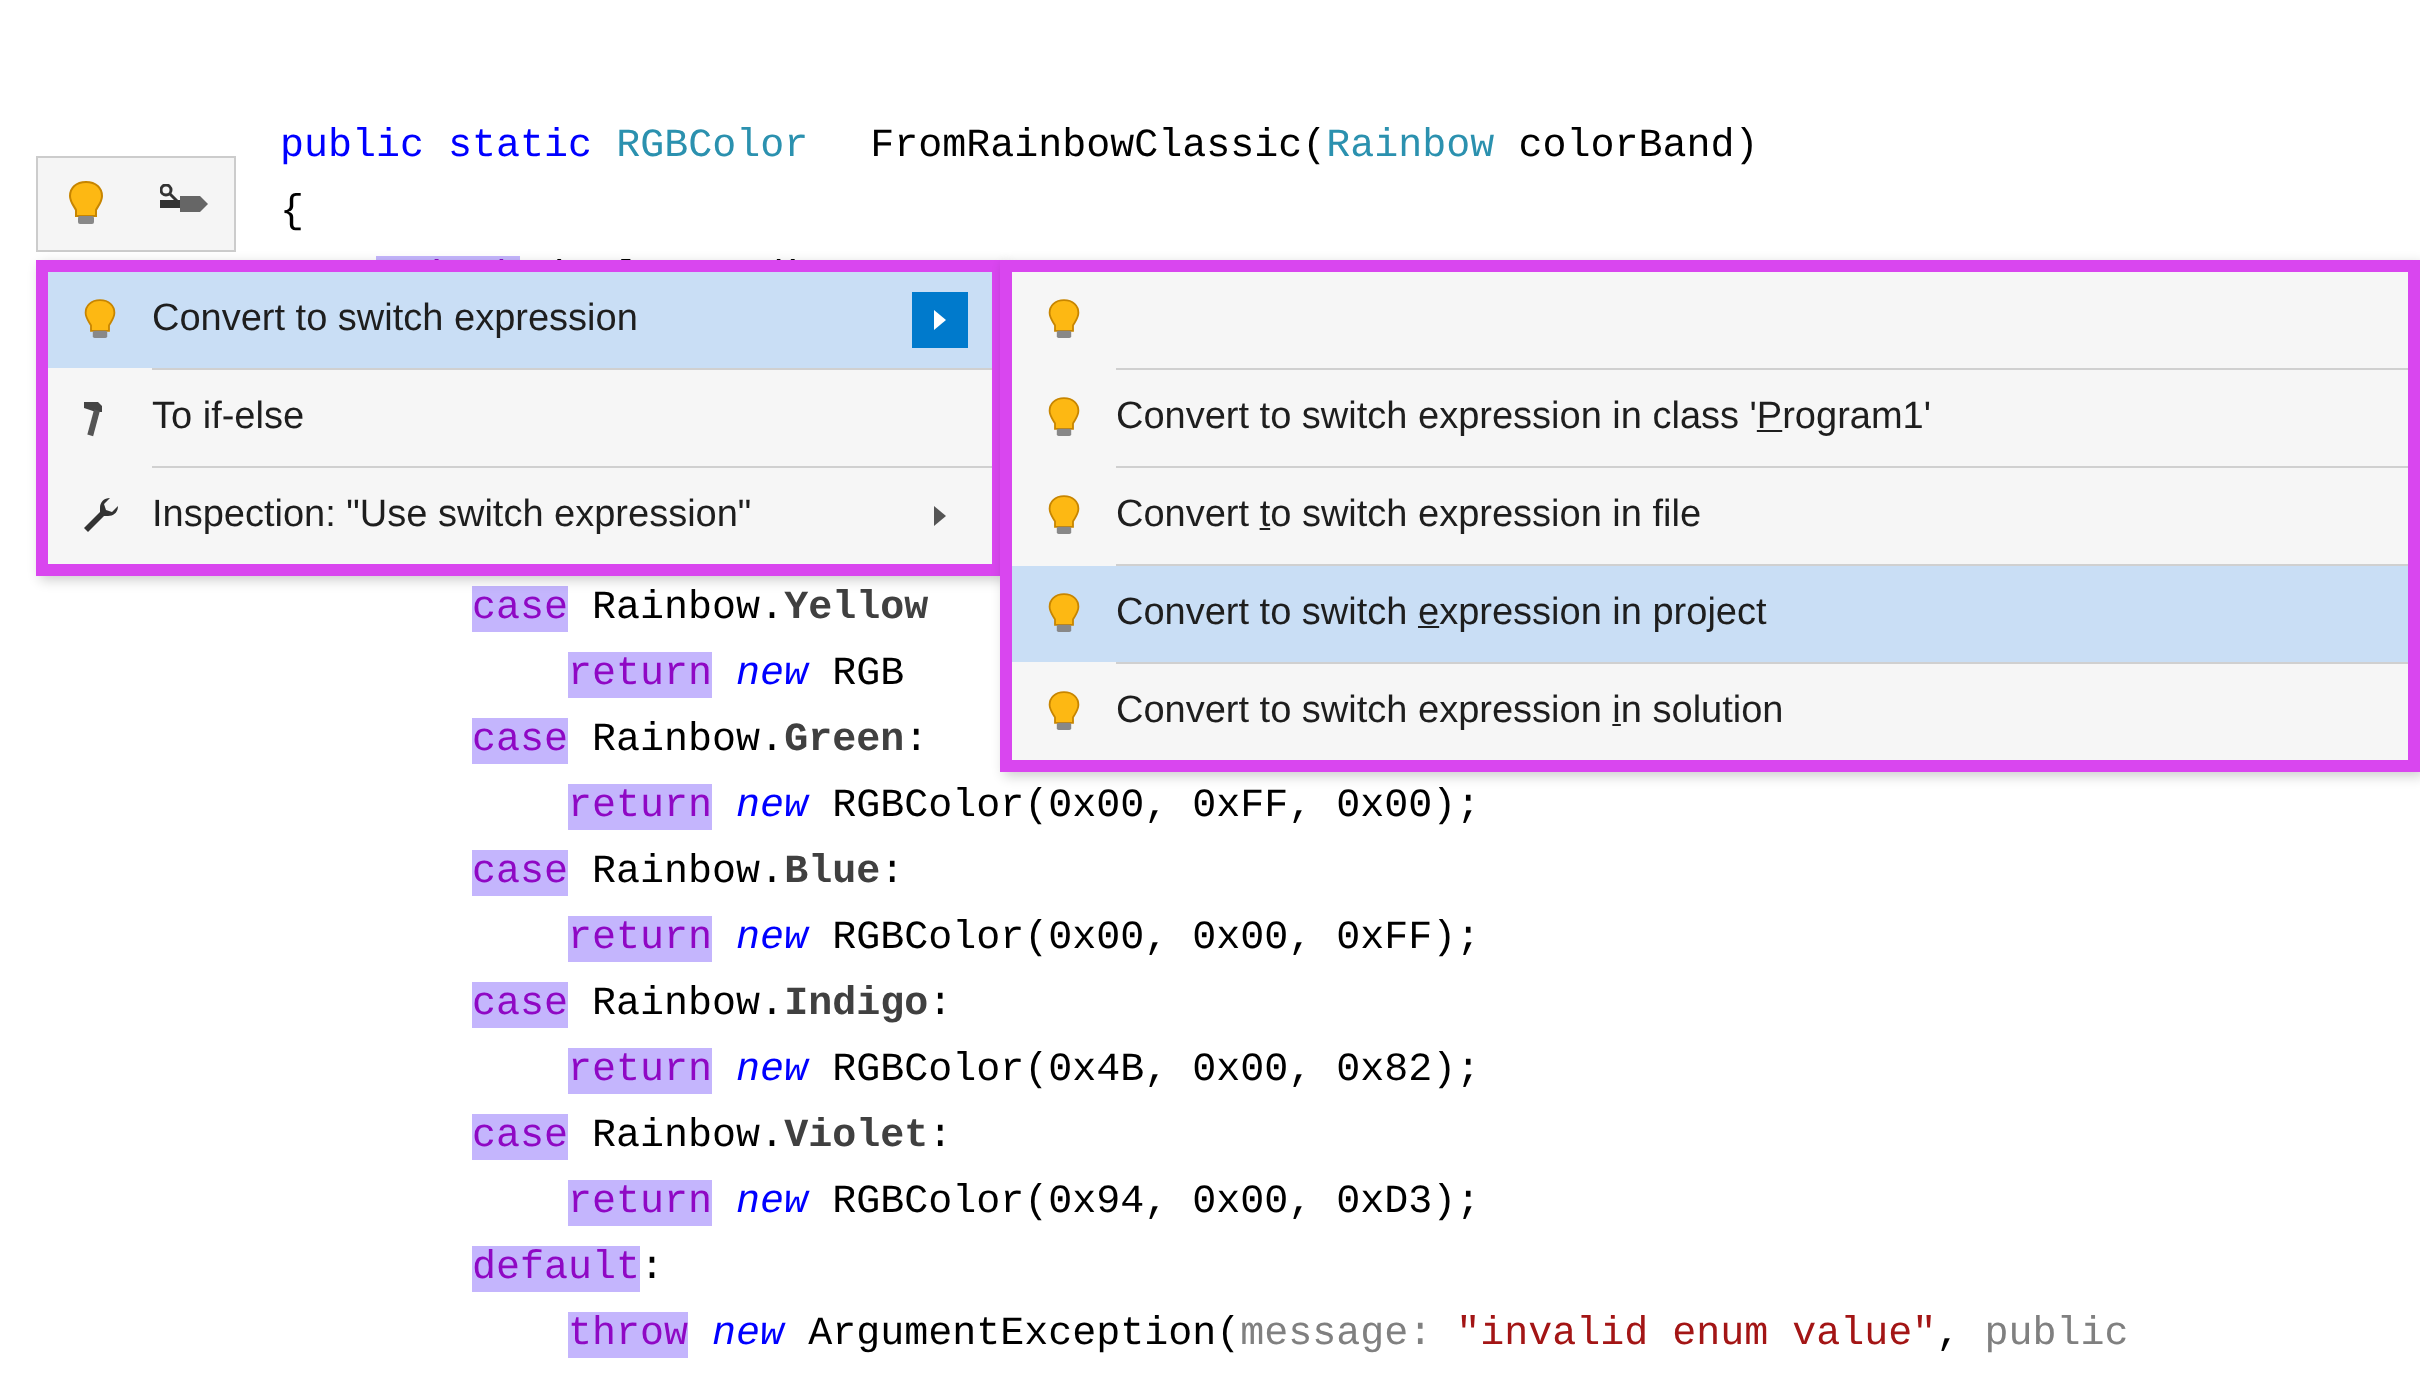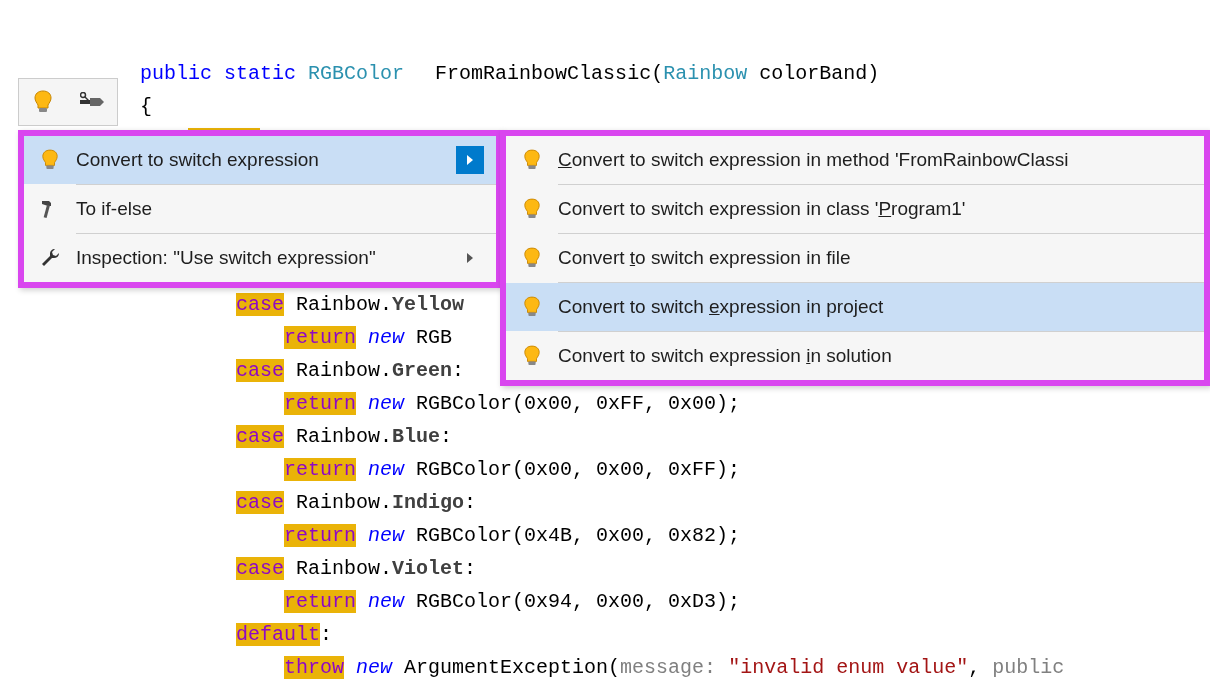--- a/index.html
+++ b/index.html
@@ -18,21 +18,21 @@
       line-height: 33px;
       white-space: pre;
     }
     .kw-modifier { color: #0000ff; }
     .kw-type { color: #2b91af; }
     .kw-method { color: #000000; margin-left: 19px; }
     .kw-control { color: #8f08c4; }
     .kw-new { color: #0000ff; font-style: italic; }
     .kw-return { color: #8f08c4; margin-top: 40px; }
     .kw-throw { color: #8f08c4; }
-    .hl { background: #eab308; }
+    .hl { background: #c4b5fd; }
     .str { color: #a31515; }
     .param { color: #808080; }
     .enum-val { color: #404040; font-weight: bold; text-align: center; }
 
     .action-indicator {
       position: absolute;
       left: 18px;
       top: 78px;
       width: 100px;
       height: 48px;
@@ -197,21 +197,20 @@
 </div>
 
 <div class="popup-menu sub">
   <div class="menu-item">
     <span class="menu-icon">
         <svg width="18" height="22" viewBox="0 0 20 24">
           <path d="M10 1 C5 1 2 4 2 8 C2 11 4 13 5 15 L5 18 L15 18 L15 15 C16 13 18 11 18 8 C18 4 15 1 10 1 Z" fill="#fdb813" stroke="#c78500" stroke-width="1"></path>
           <rect x="6" y="18" width="8" height="4" fill="#888" rx="1"></rect>
         </svg>
       </span>
-    <span class="menu-label"><span></span><span class="underline">C</span><span>onvert to switch expression in method 'FromRainbowClassi</span></span>
   </div>
   <div class="menu-sep"></div>
   <div class="menu-item">
     <span class="menu-icon">
         <svg width="18" height="22" viewBox="0 0 20 24">
           <path d="M10 1 C5 1 2 4 2 8 C2 11 4 13 5 15 L5 18 L15 18 L15 15 C16 13 18 11 18 8 C18 4 15 1 10 1 Z" fill="#fdb813" stroke="#c78500" stroke-width="1"></path>
           <rect x="6" y="18" width="8" height="4" fill="#888" rx="1"></rect>
         </svg>
       </span>
     <span class="menu-label"><span>Convert to switch expression in class '</span><span class="underline">P</span><span>rogram1'</span></span>

